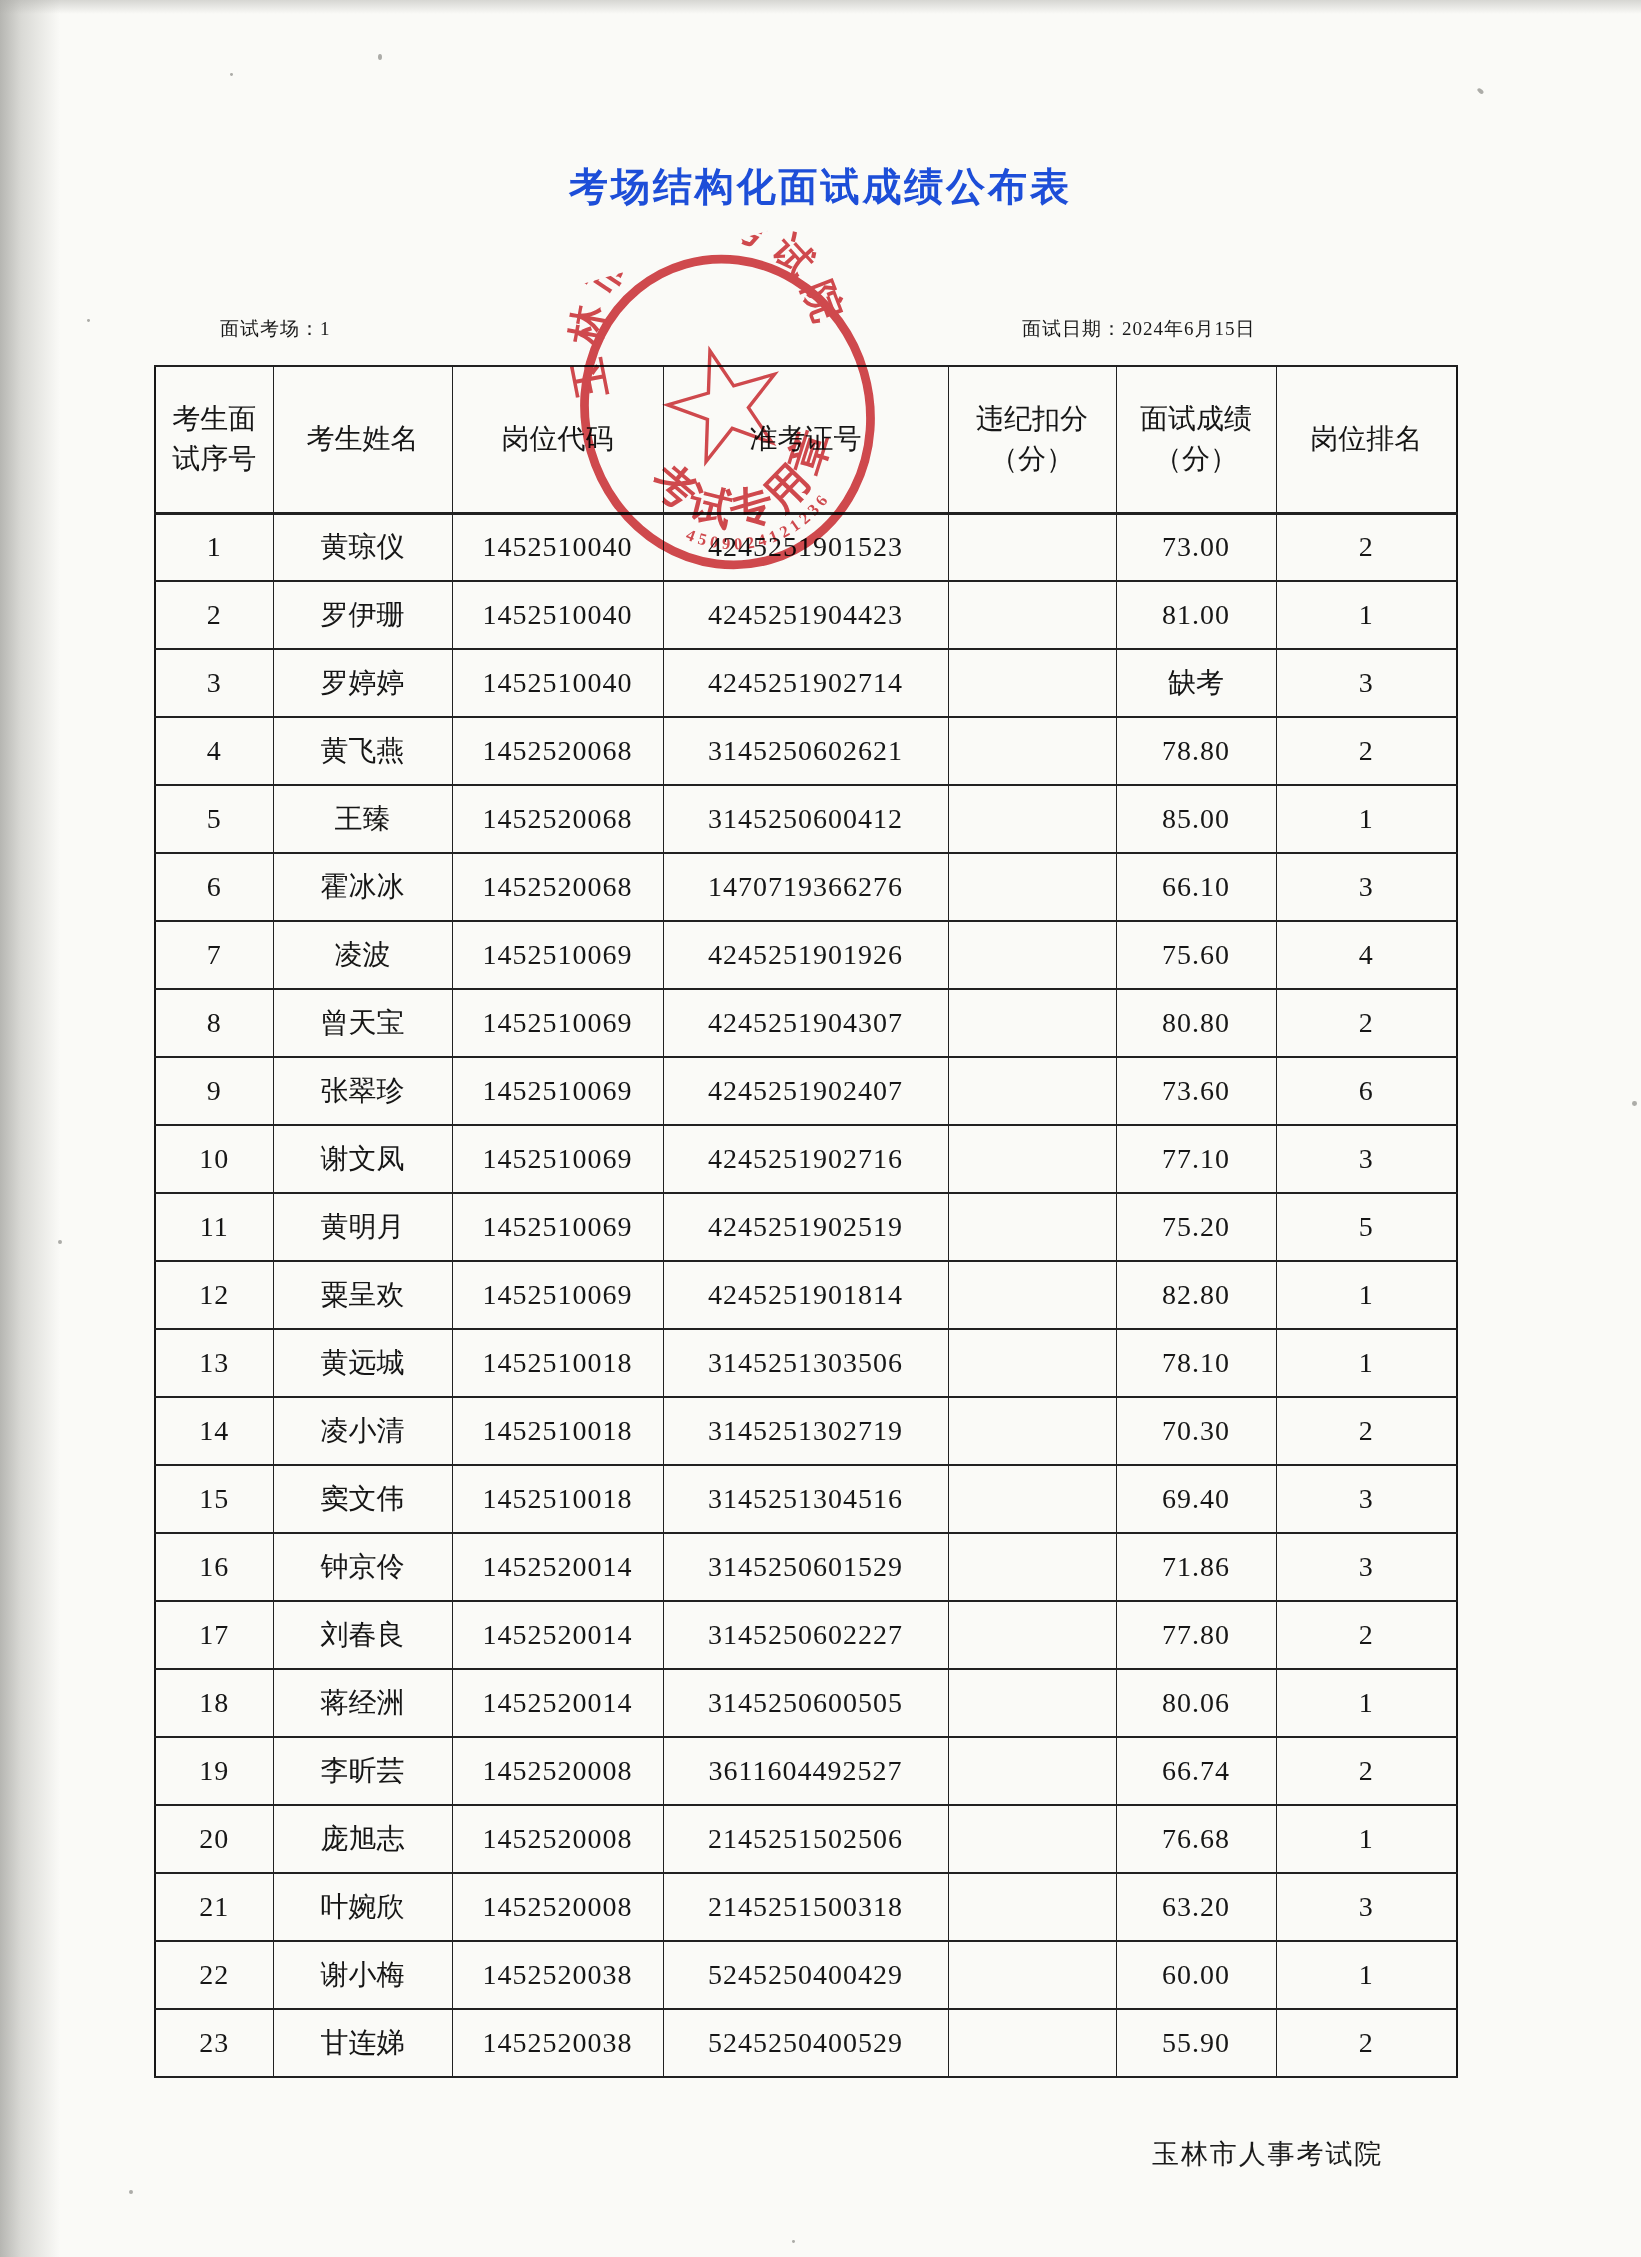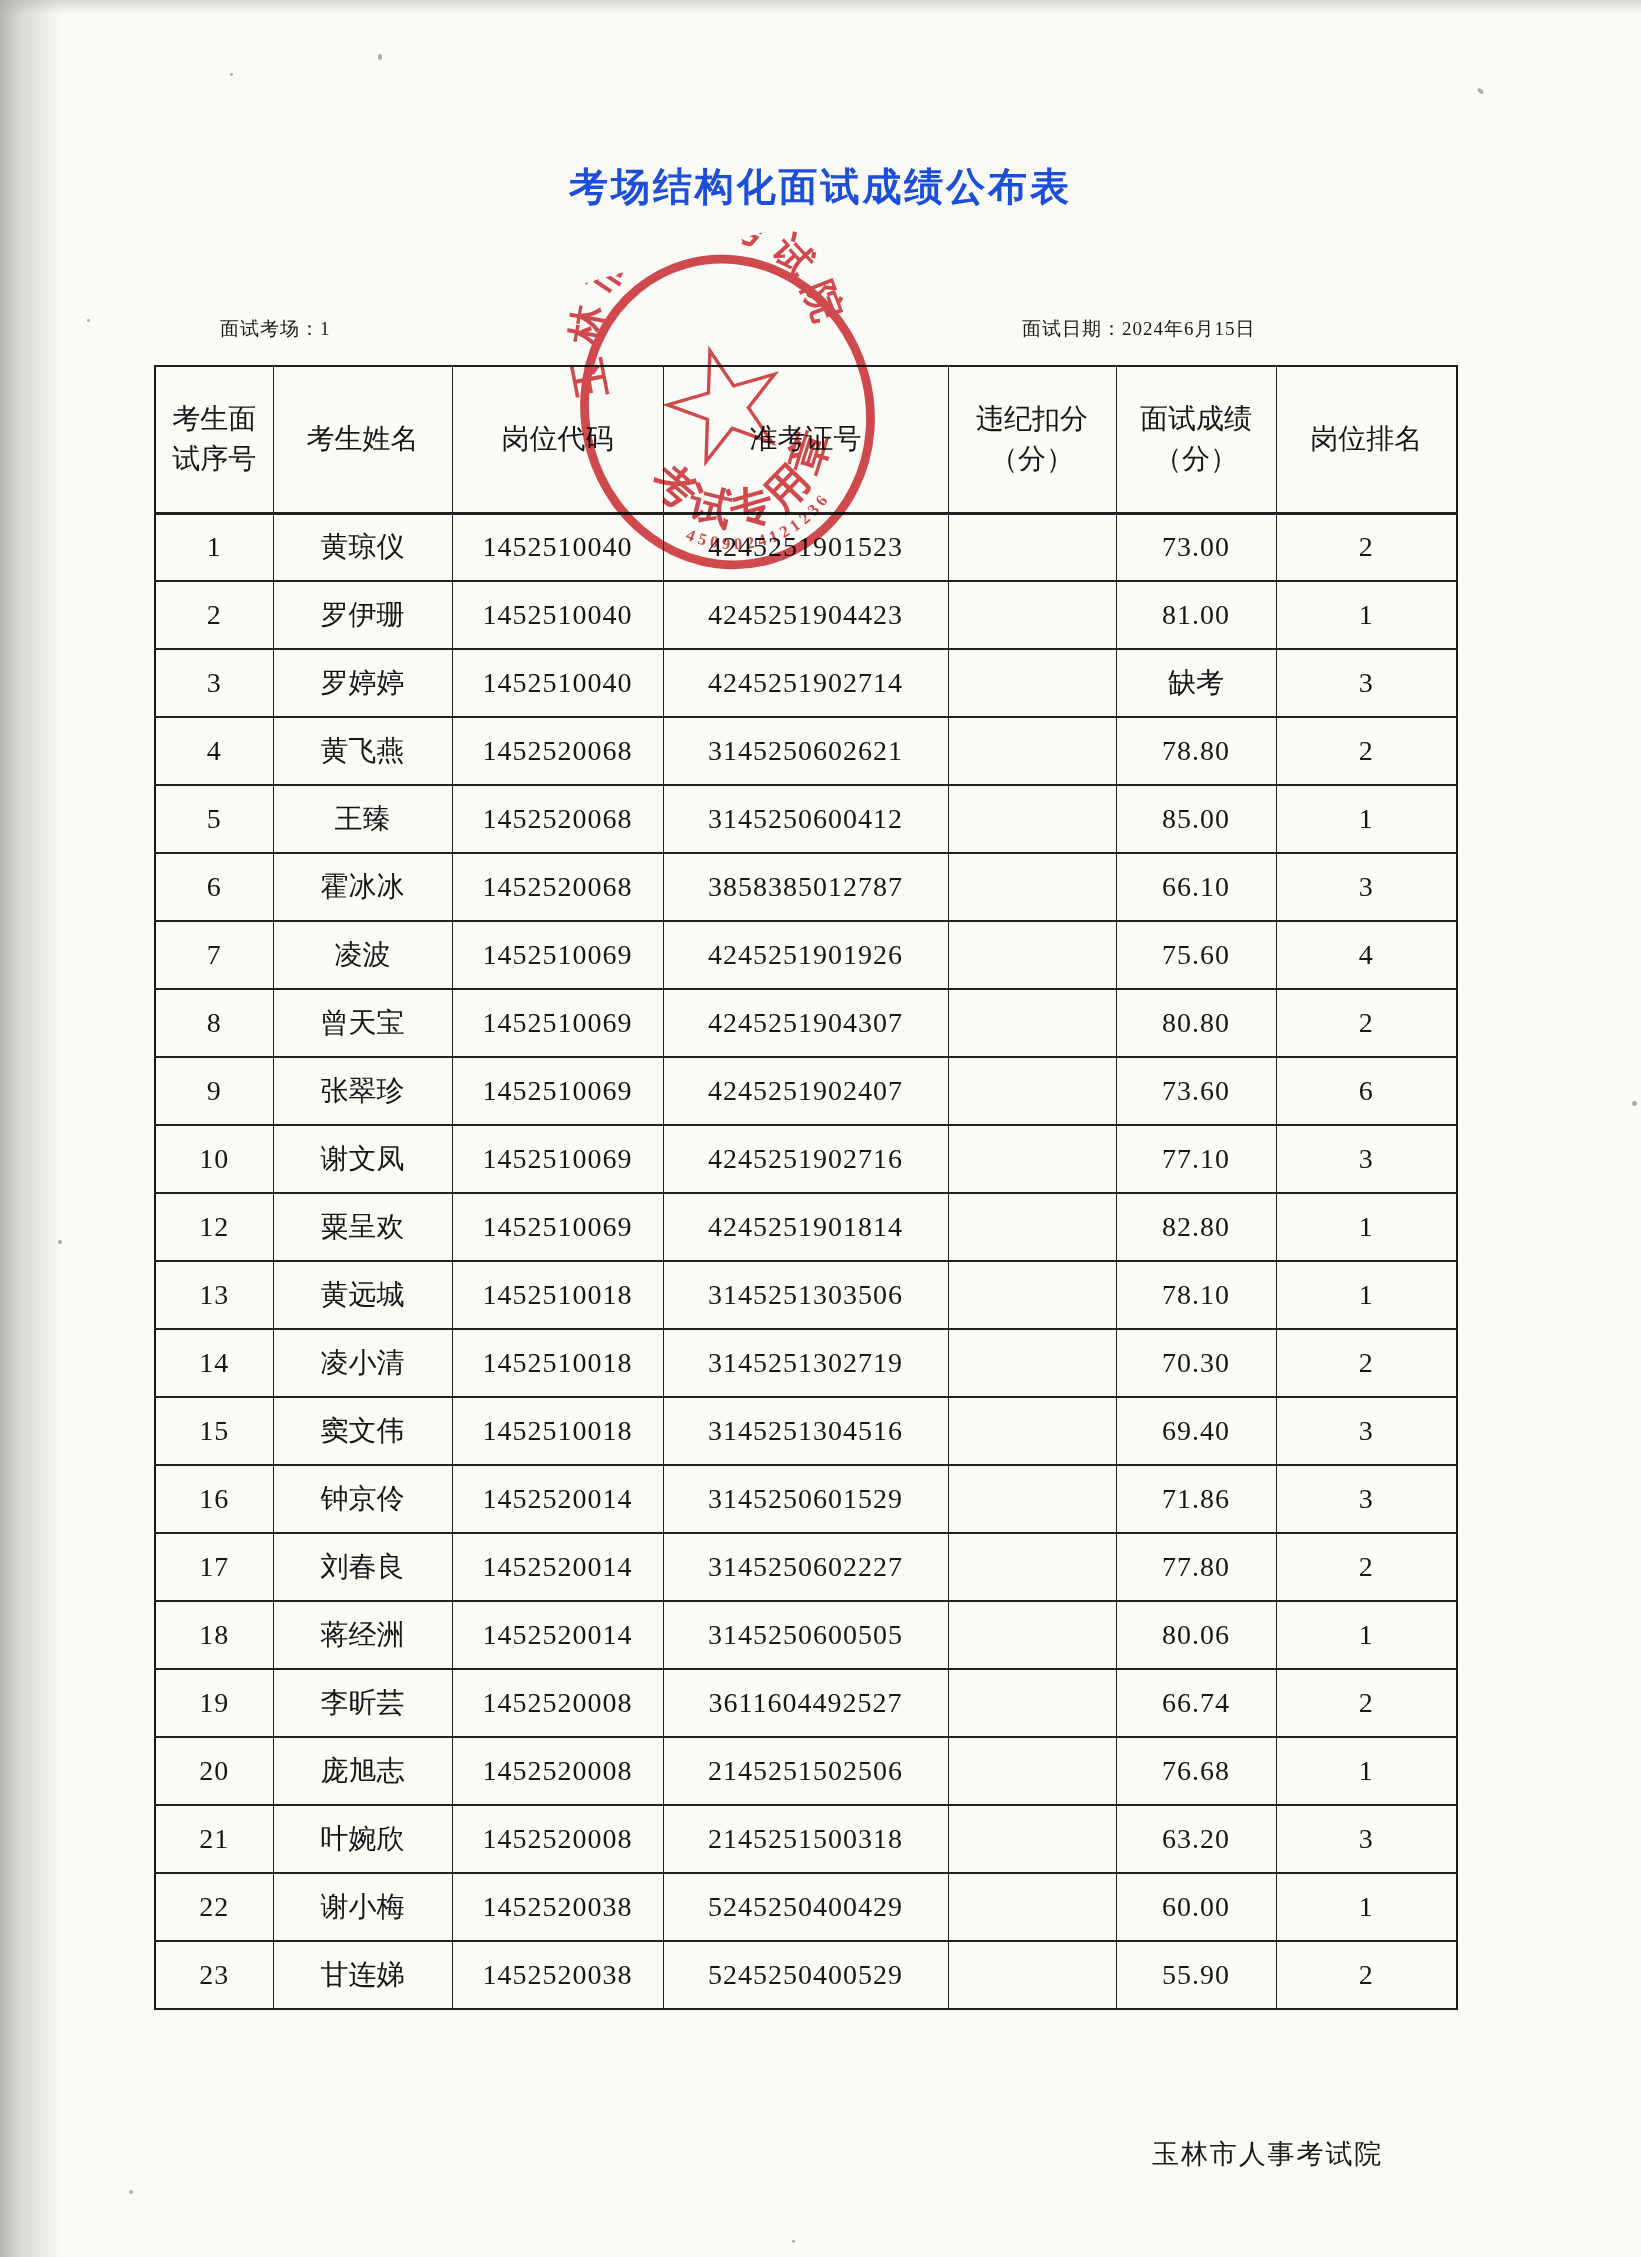--- a/index.html
+++ b/index.html
@@ -160,21 +160,21 @@
         <td class="num">1452520068</td>
         <td class="num">3145250600412</td>
         <td></td>
         <td class="num">85.00</td>
         <td class="num">1</td>
       </tr>
       <tr>
         <td class="num">6</td>
         <td>霍冰冰</td>
         <td class="num">1452520068</td>
-        <td class="num">3858385012787</td>
+        <td class="num">1470719366276</td>
         <td></td>
         <td class="num">66.10</td>
         <td class="num">3</td>
       </tr>
       <tr>
         <td class="num">7</td>
         <td>凌波</td>
         <td class="num">1452510069</td>
         <td class="num">4245251901926</td>
         <td></td>
@@ -200,20 +200,29 @@
         <td class="num">6</td>
       </tr>
       <tr>
         <td class="num">10</td>
         <td>谢文凤</td>
         <td class="num">1452510069</td>
         <td class="num">4245251902716</td>
         <td></td>
         <td class="num">77.10</td>
         <td class="num">3</td>
+      </tr>
+      <tr>
+        <td class="num">11</td>
+        <td>黄明月</td>
+        <td class="num">1452510069</td>
+        <td class="num">4245251902519</td>
+        <td></td>
+        <td class="num">75.20</td>
+        <td class="num">5</td>
       </tr>
       <tr>
         <td class="num">12</td>
         <td>粟呈欢</td>
         <td class="num">1452510069</td>
         <td class="num">4245251901814</td>
         <td></td>
         <td class="num">82.80</td>
         <td class="num">1</td>
       </tr>

